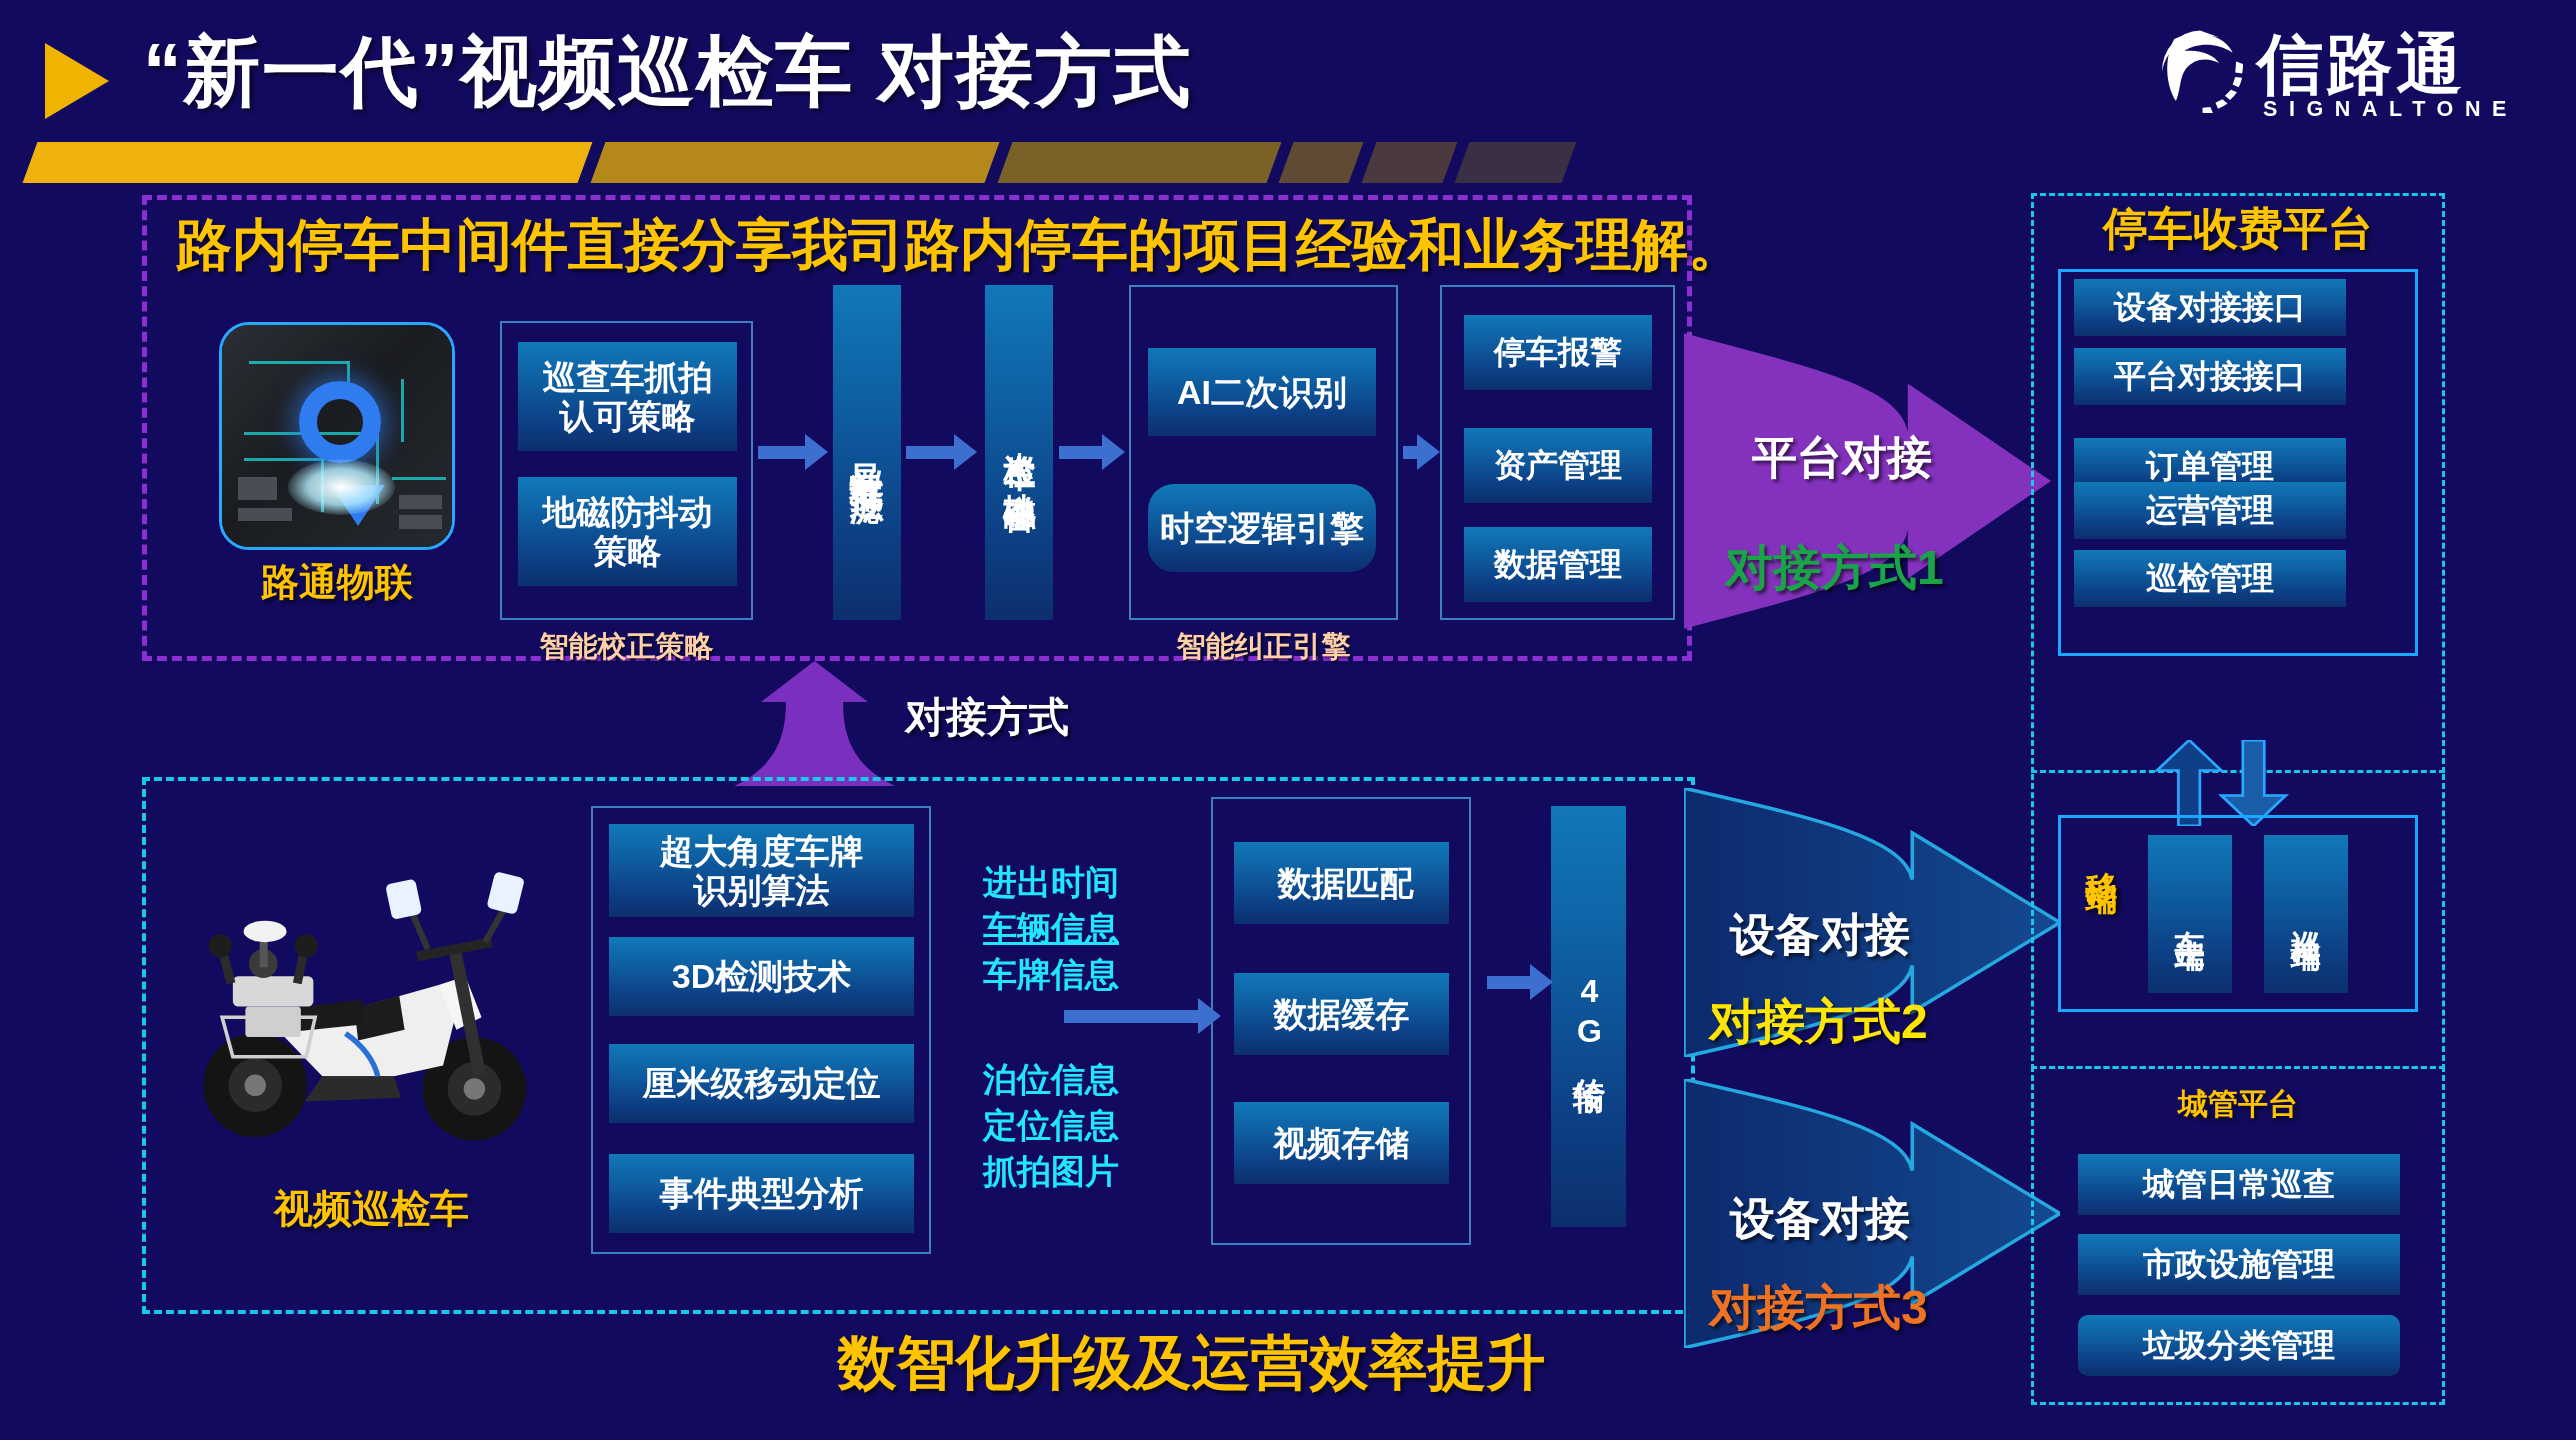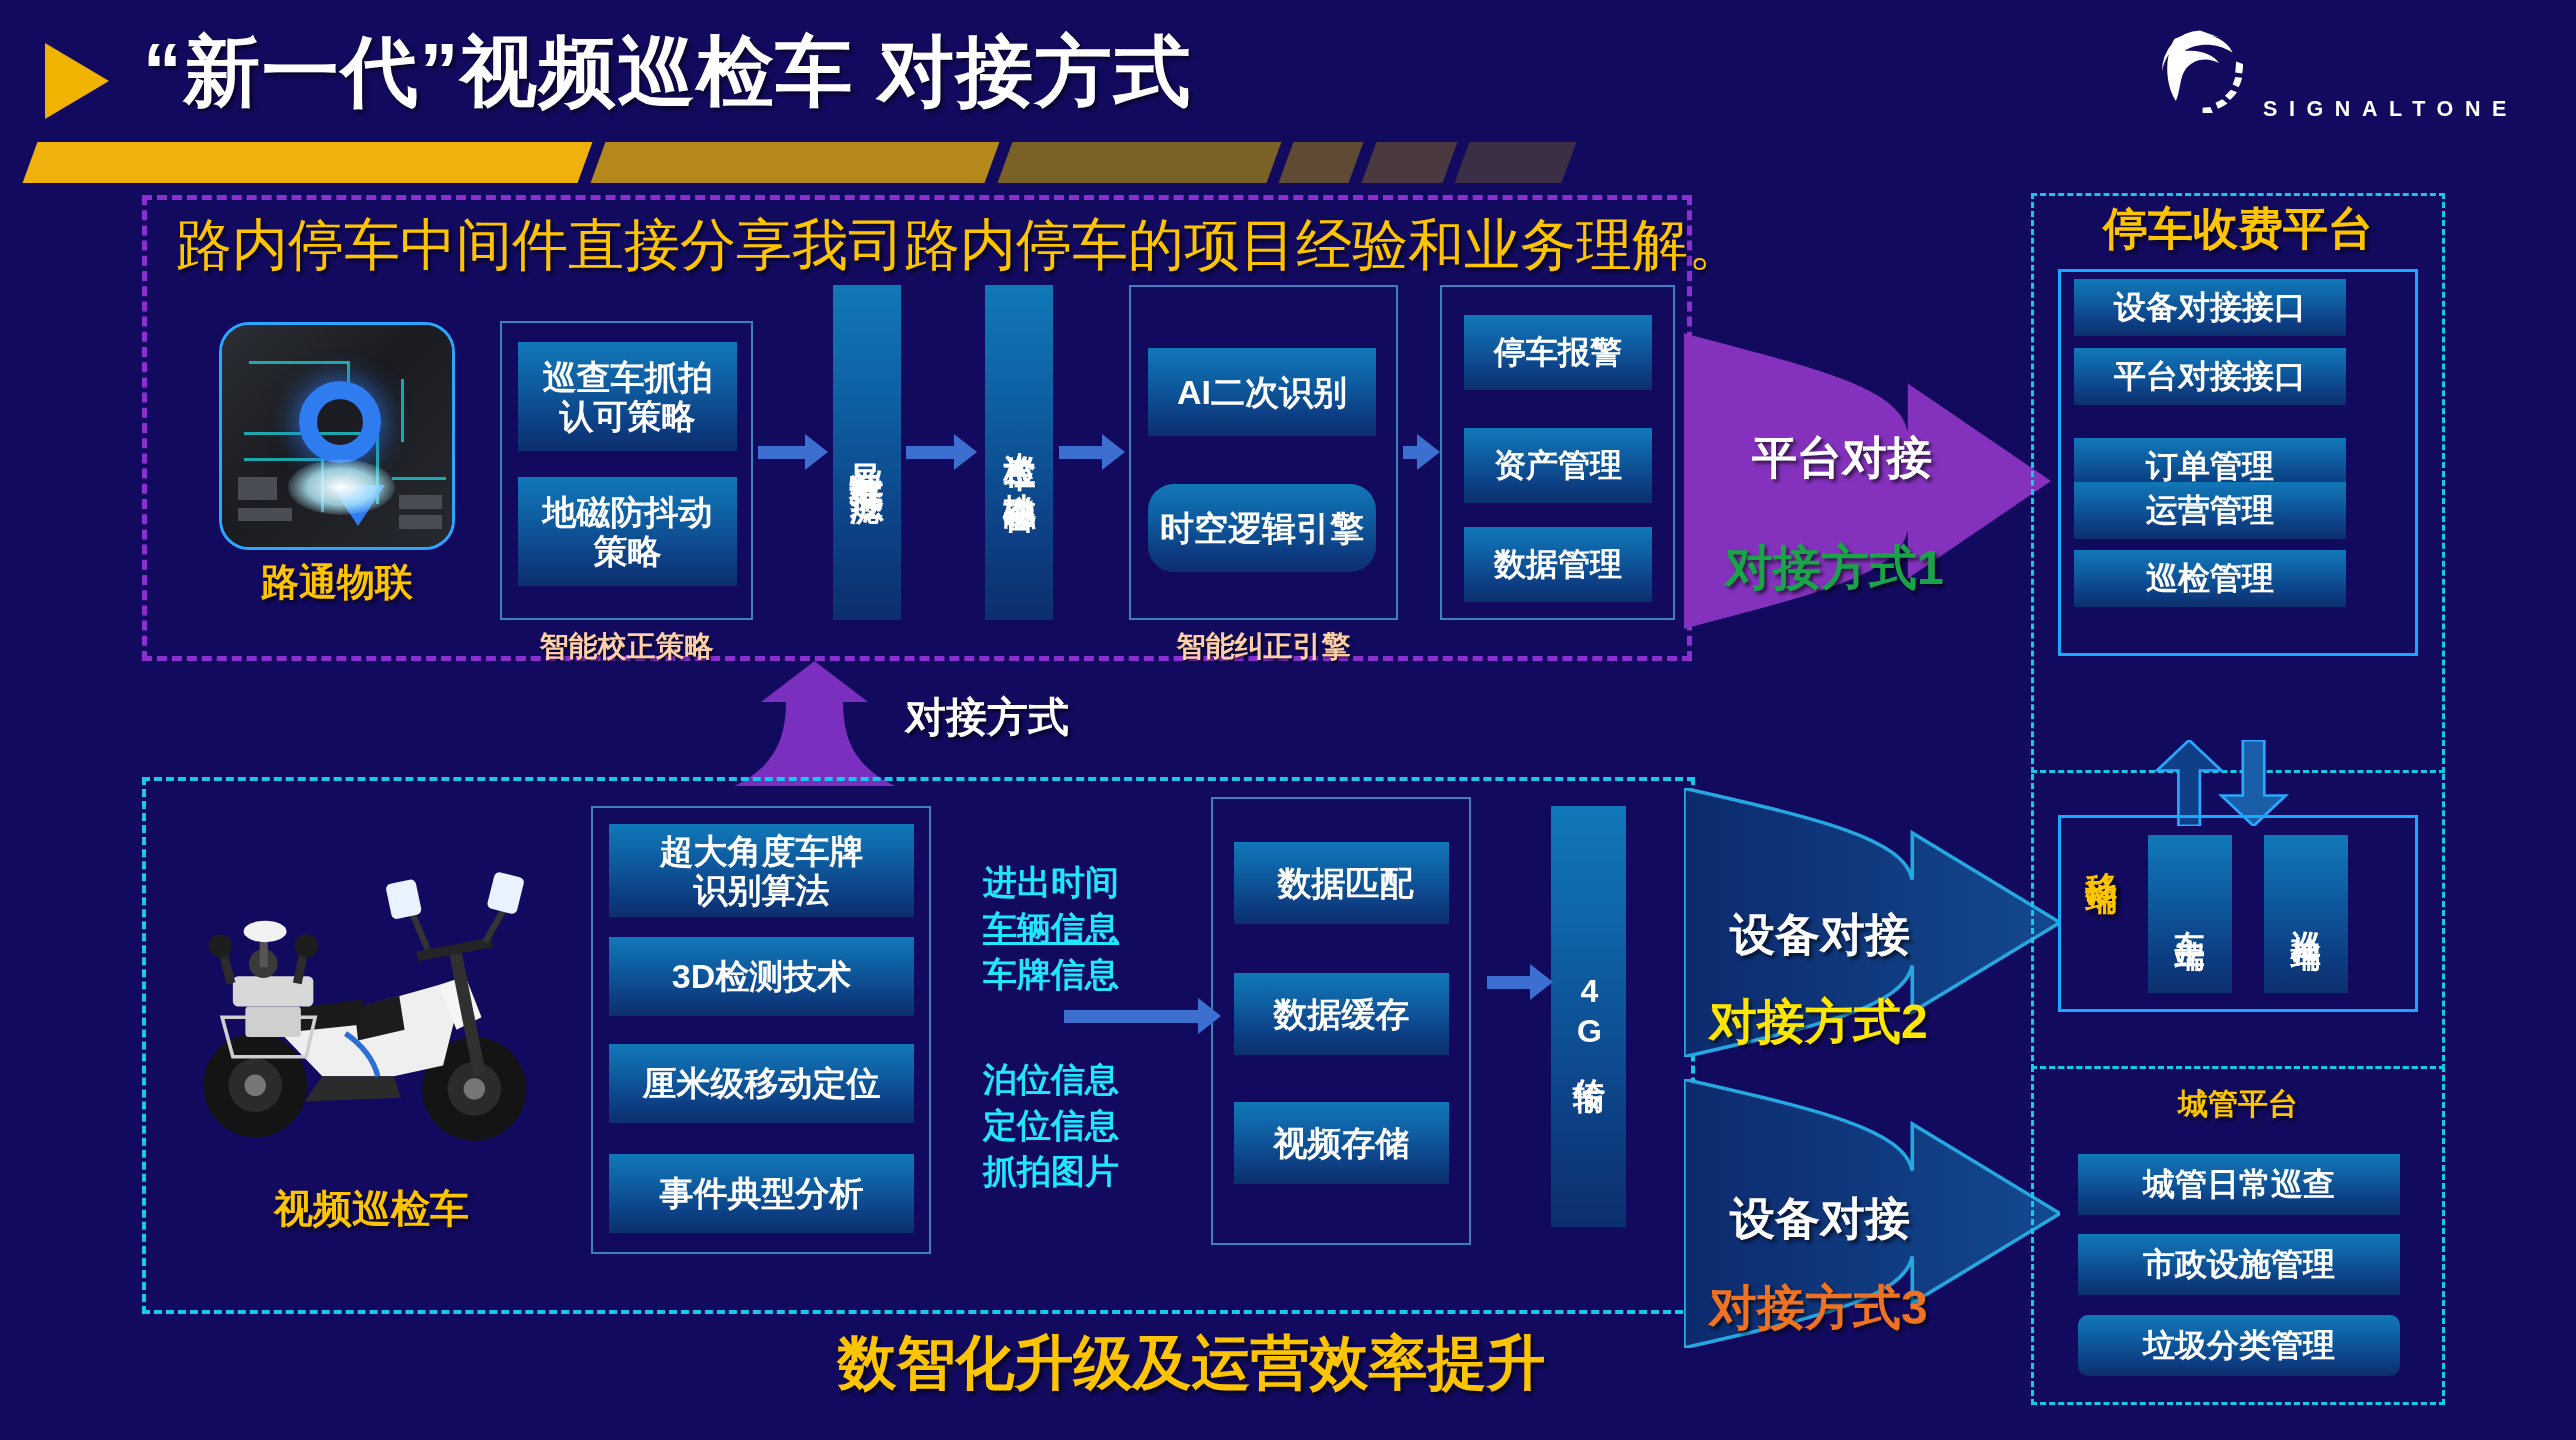--- a/index.html
+++ b/index.html
@@ -58,21 +58,21 @@
   .yellow-title { color:#ffc400; font-weight:bold; text-shadow:2.7px 2.7px 4.5px rgba(0,0,0,.65); }
   .cyan-text { color:#21e6ff; font-weight:bold; white-space:nowrap; }
 
   
   #top-dash {
     left:142px; top:195px; width:1550px; height:466px;
     border:5.4px dashed #8a2fd0;
   }
   #top-heading {
     left:176px; top:208px; width:1523px; height:72px;
-    font-size:56px; color:#ffc400; font-weight:normal; white-space:nowrap;
+    font-size:56px; color:#ffc400; font-weight:bold; white-space:nowrap;
     text-shadow:2.7px 2.7px 3.6px rgba(0,0,0,.6);
   }
 
   #iot-card {
     left:219px; top:322px; width:236px; height:228px;
     border-radius:30px; border:3.6px solid #2aa8ff; overflow:hidden;
     background:#1b1d22;
   }
   #iot-card .chip-bg {
     position:absolute; inset:0;
@@ -233,20 +233,21 @@
       <path d="M20 14 C45 2 78 8 88 30 C70 18 46 18 32 28 C50 26 66 32 72 42 C58 34 42 38 34 48 C26 58 28 72 22 86 C10 68 8 36 20 14 Z"></path>
       <g stroke="#ffffff" stroke-width="0">
         <path d="M92 40 l8 3 a48 48 0 0 1 -1 11 l-8 -1 z"></path>
         <path d="M91 58 l8 1 a48 48 0 0 1 -4 11 l-7 -3 z"></path>
         <path d="M86 73 l7 3 a48 48 0 0 1 -8 9 l-6 -5 z"></path>
         <path d="M76 84 l6 5 a48 48 0 0 1 -11 6 l-3 -7 z"></path>
         <path d="M62 93 l3 7 a48 48 0 0 1 -12 2 l0 -8 z"></path>
       </g>
     </g>
   </svg>
+  <div class="abs" id="logo-cn">信路通</div>
   <div class="abs" id="logo-en">SIGNALTONE</div>
 </div>
 
 <div class="abs dashbox" id="top-dash"></div>
 <div class="abs" id="top-heading">路内停车中间件直接分享我司路内停车的项目经验和业务理解。</div>
 
 <div class="abs" id="iot-card">
   <div class="chip-bg"></div>
   <div class="trace" style="left:21.5px;top:107px;width:134px;height:2.7px;"></div>
   <div class="trace" style="left:21.5px;top:133px;width:81px;height:2.7px;"></div>

